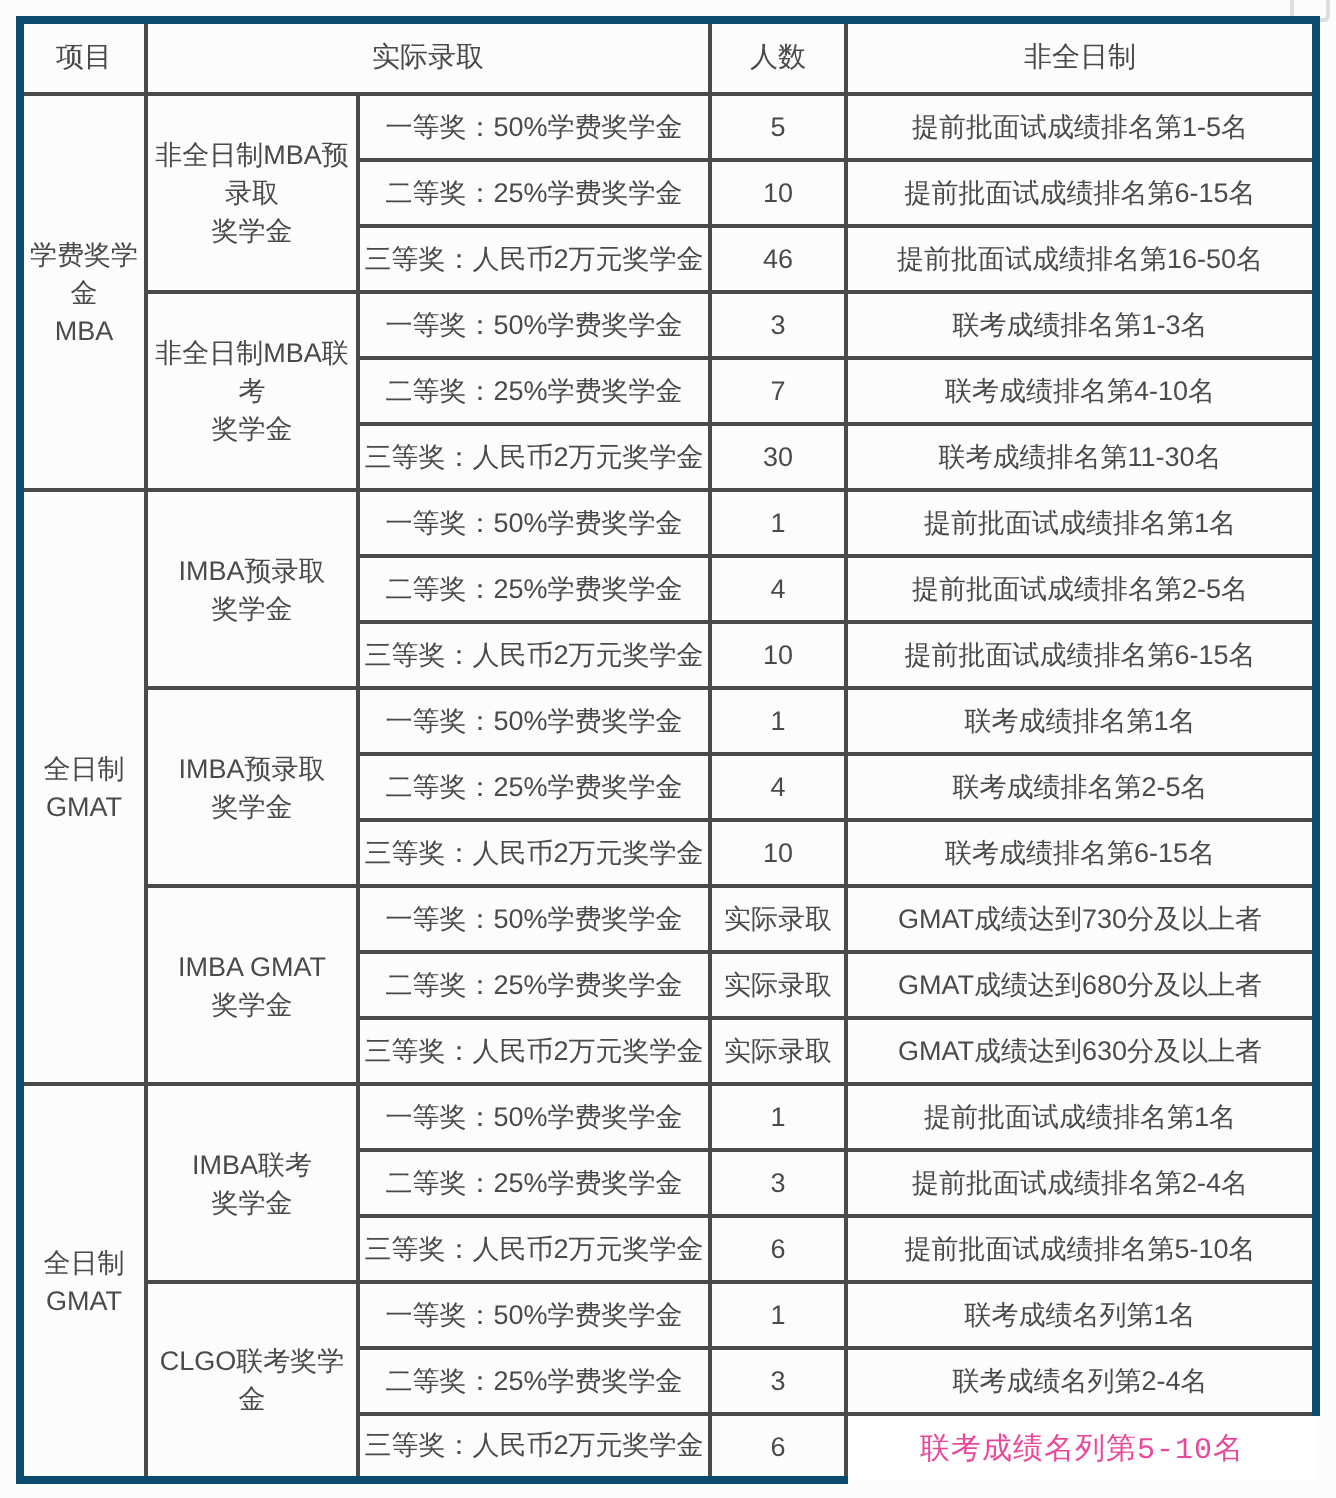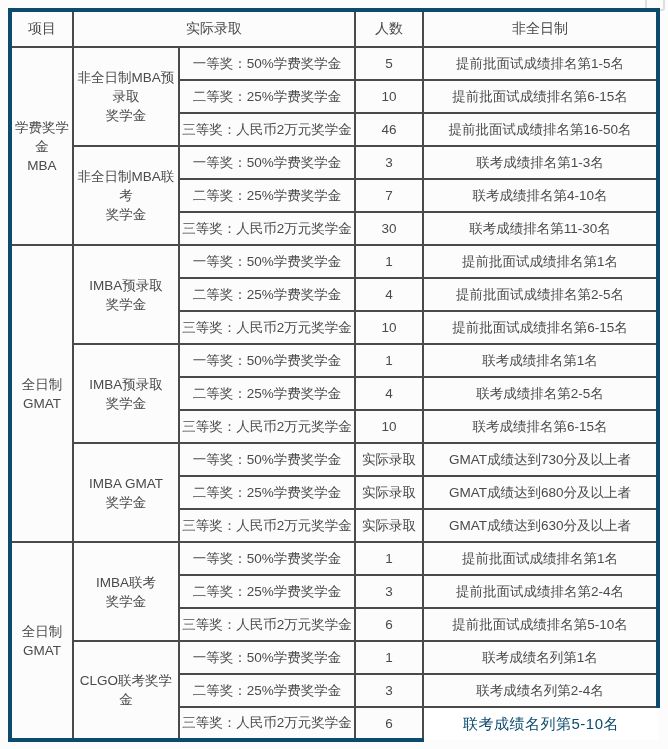--- a/index.html
+++ b/index.html
@@ -29,23 +29,23 @@
     overflow:hidden;
     white-space:nowrap;
   }
   thead th { height:34px; font-size:14px; }
   tbody tr { height:33px; }
   td.cell-multiline { white-space:normal; line-height:19px; }
   td.patched {
     border-right-style:hidden;
     border-bottom-style:hidden;
     background:#ffffff;
-    font-family:Liberation Sans, sans-serif;
+    font-family:Liberation Mono, monospace;
     font-size:15px;
-    color:#0c4a6e;
+    color:#ec4899;
     letter-spacing:0.5px;
   }
   .corner-icon {
     position:absolute; top:0; right:3px;
     width:16px; height:9px;
     border:2px solid #d9d9de; border-top:none;
     border-radius:0 0 3px 3px;
     opacity:.85;
   }
 </style>

